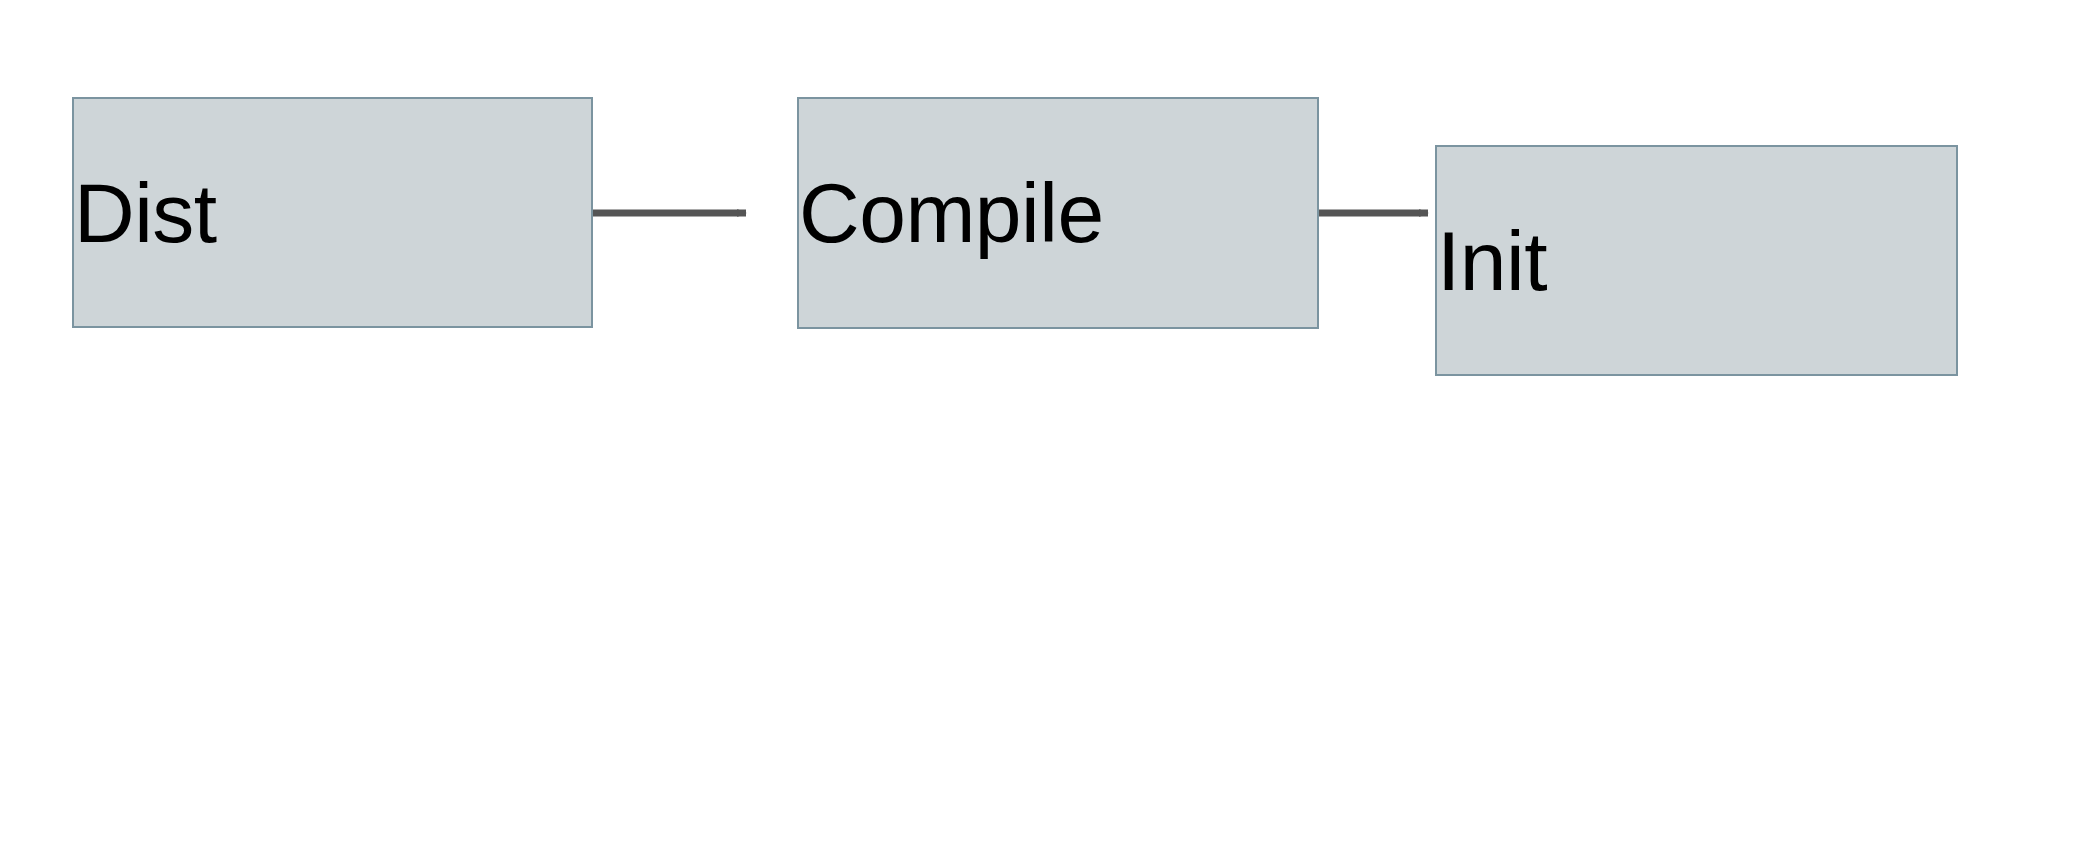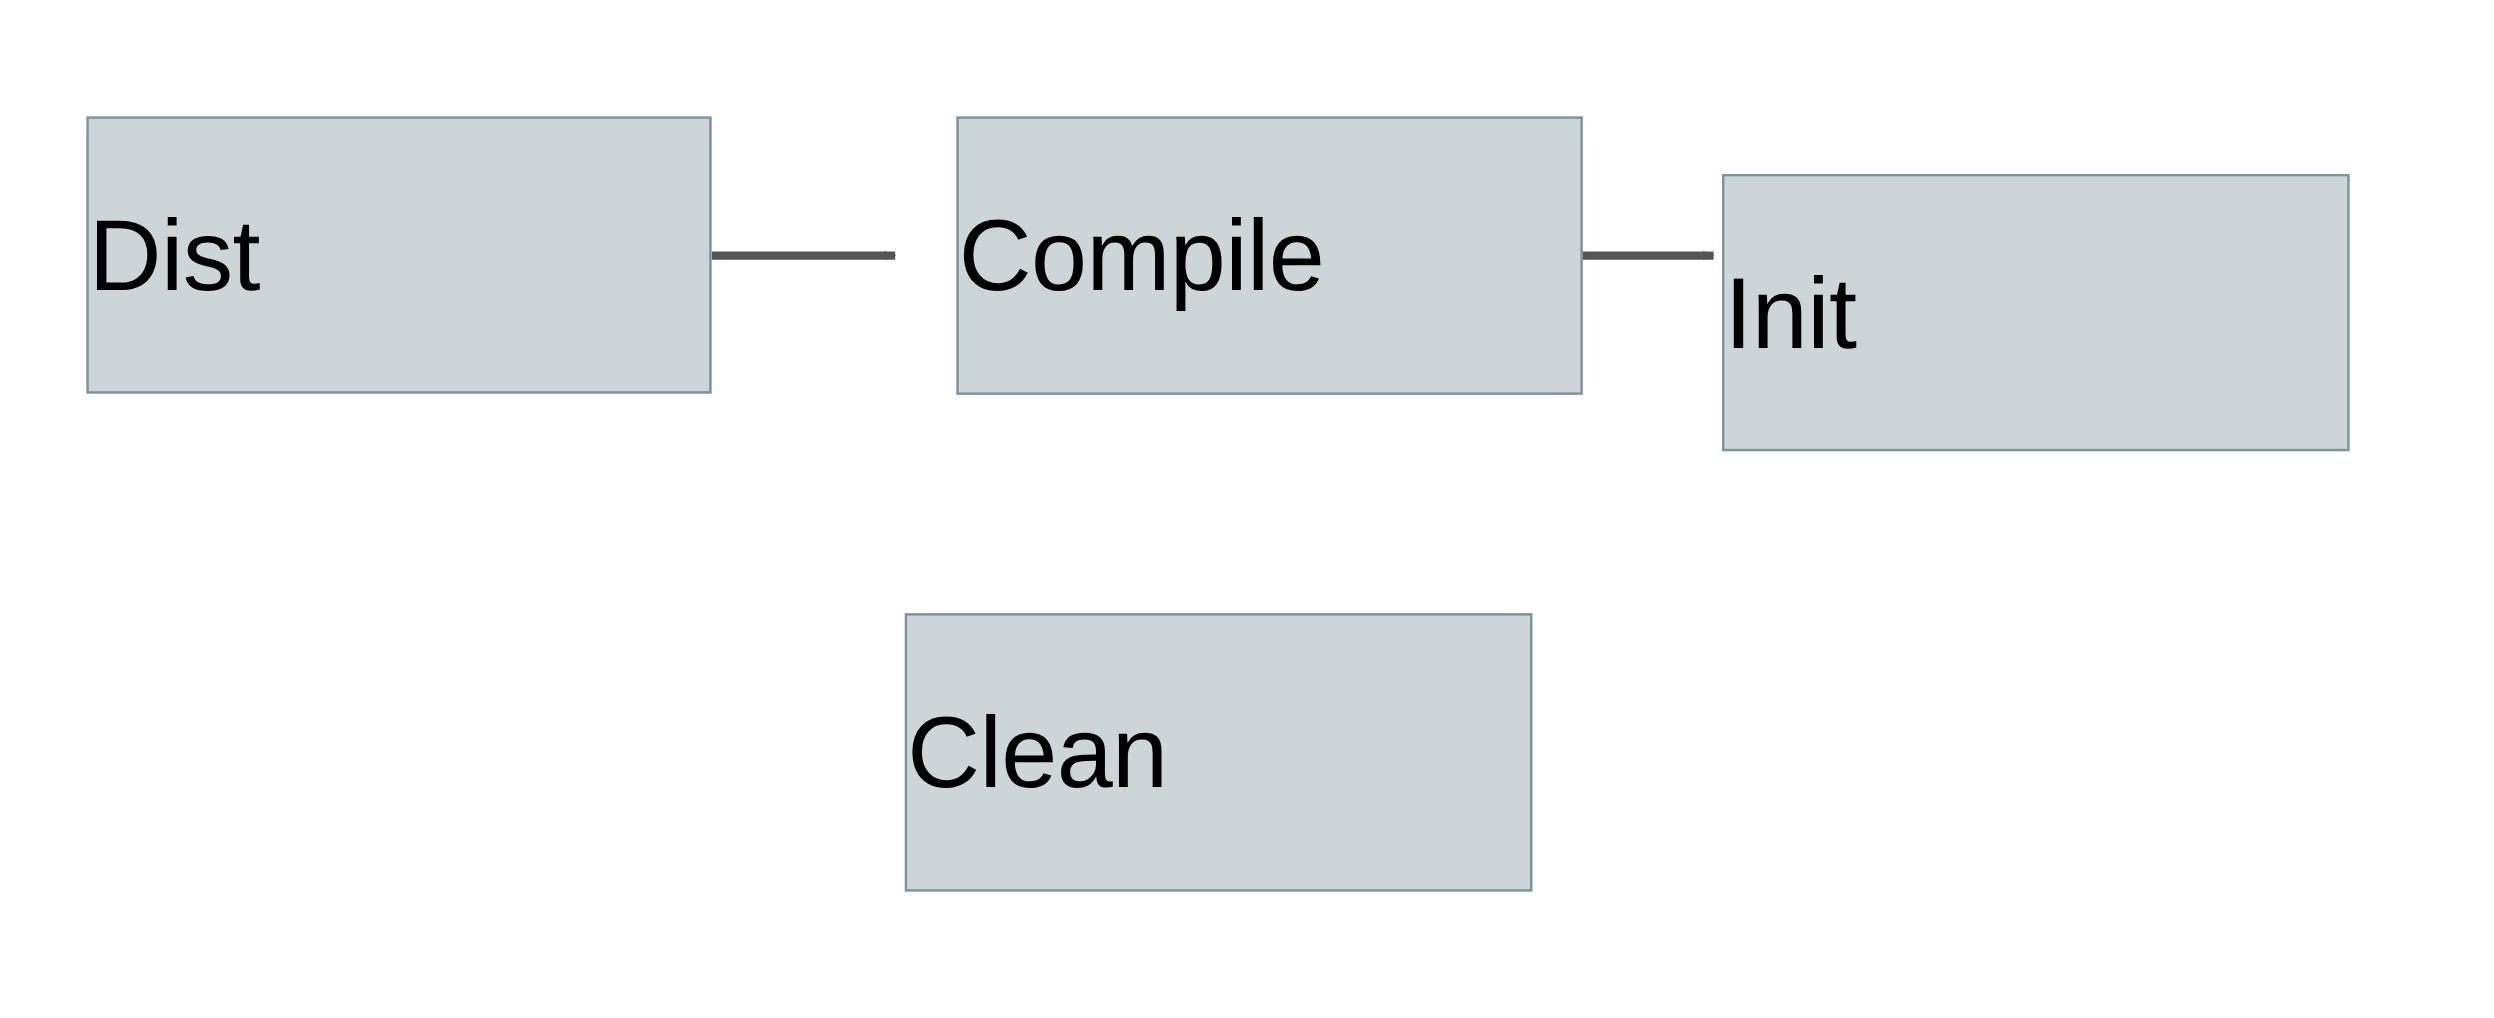--- a/index.html
+++ b/index.html
@@ -75,17 +75,14 @@
   </div>
 
   <div class="node" id="node-compile">
     <span class="node-label">Compile</span>
   </div>
 
   <div class="node" id="node-init">
     <span class="node-label">Init</span>
   </div>
 
-  <div class="node" id="node-clean">
-    <span class="node-label">Clean</span>
-  </div>
 
 </div>
 
 </body></html>

